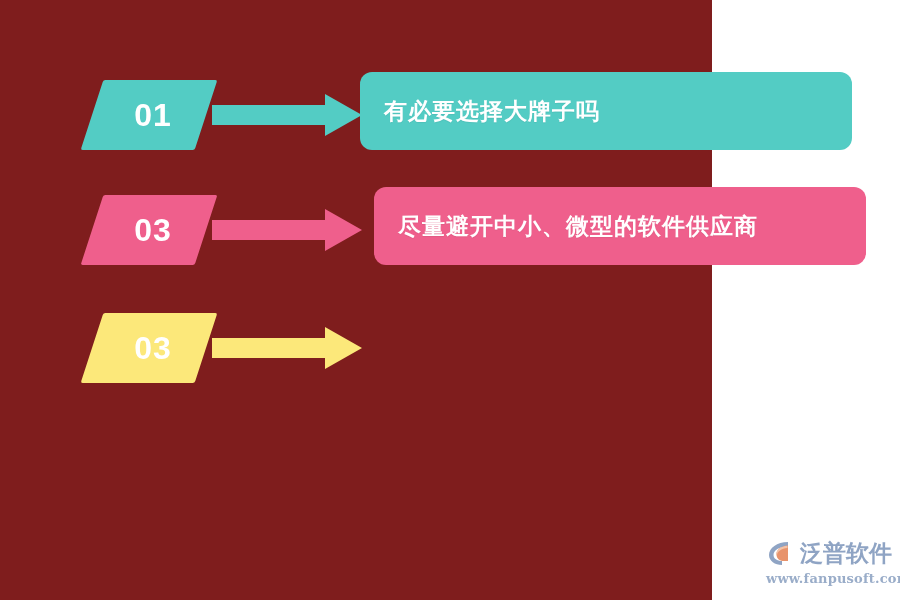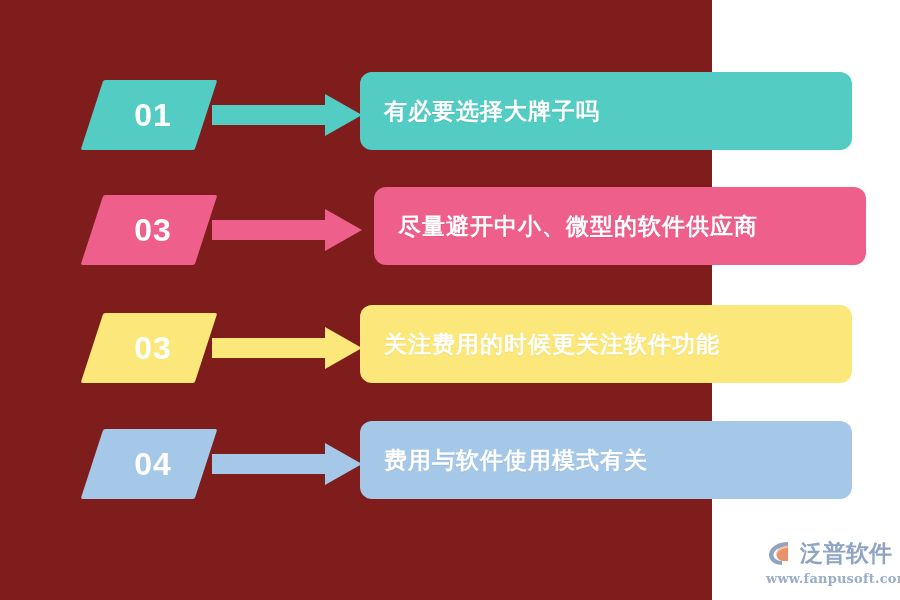--- a/index.html
+++ b/index.html
@@ -165,37 +165,22 @@
   </div>
 
   <div class="step-row" style="top:305px;">
     <div class="step-badge" style="background:#fce87a;"></div>
     <div class="step-badge-label">03</div>
     <div class="step-arrow">
       <svg viewBox="0 0 150 42" xmlns="http://www.w3.org/2000/svg">
         <polygon points="0,11 113,11 113,0 150,21 113,42 113,31 0,31" fill="#fce87a"></polygon>
       </svg>
     </div>
-    <div class="step-box" style="background:#fce87a;">
-      <span class="step-text">关注费用的时候更关注软件功能</span>
-    </div>
   </div>
 
-  <div class="step-row" style="top:421px;">
-    <div class="step-badge" style="background:#a5c8e8;"></div>
-    <div class="step-badge-label">04</div>
-    <div class="step-arrow">
-      <svg viewBox="0 0 150 42" xmlns="http://www.w3.org/2000/svg">
-        <polygon points="0,11 113,11 113,0 150,21 113,42 113,31 0,31" fill="#a5c8e8"></polygon>
-      </svg>
-    </div>
-    <div class="step-box" style="background:#a5c8e8;">
-      <span class="step-text">费用与软件使用模式有关</span>
-    </div>
-  </div>
 
   <div id="logo">
     <div class="logo-top">
       <span class="logo-mark">
         <svg viewBox="0 0 30 30" xmlns="http://www.w3.org/2000/svg">
           <path d="M22 4 C11 4 3 10 3 17 C3 23 9 27 16 27 L16 23 C11 23 7.5 20.5 7.5 17 C7.5 12.5 13 8.5 22 8.5 Z" fill="#8fa4c4"></path>
           <path d="M22 7.5 C15 8 10.5 11.5 10.5 16.5 C10.5 20 13 22.5 16.5 23 L22 23 L22 7.5 Z" fill="#e8936b"></path>
           <path d="M11 17.5 C11 13.5 15.5 10.5 21.5 10 L21.5 7.8 C14.5 8.4 10 12 10 16.8 Z" fill="#f3c3a8"></path>
         </svg>
       </span>

